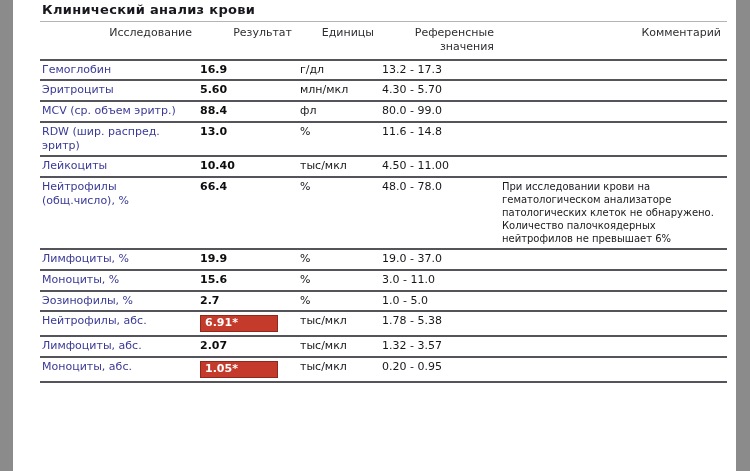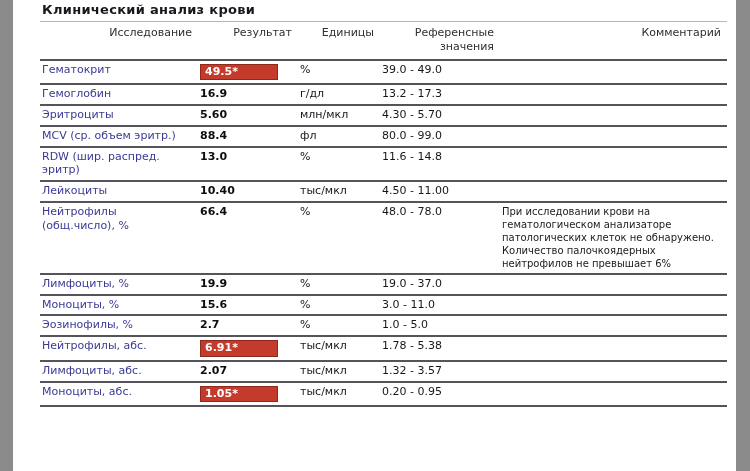--- a/index.html
+++ b/index.html
@@ -91,27 +91,20 @@
         <tr>
           <th>Исследование</th>
           <th>Результат</th>
           <th>Единицы</th>
           <th>Референсные значения</th>
           <th>Комментарий</th>
         </tr>
       </thead>
       <tbody id="table-body">
           <tr>
-            <td class="label">Гематокрит</td>
-            <td class="result"><span class="flag">49.5*</span></td>
-            <td class="units">%</td>
-            <td class="ref">39.0 - 49.0</td>
-            <td class="comment"></td>
-          </tr>
-          <tr>
             <td class="label">Гемоглобин</td>
             <td class="result">16.9</td>
             <td class="units">г/дл</td>
             <td class="ref">13.2 - 17.3</td>
             <td class="comment"></td>
           </tr>
           <tr>
             <td class="label">Эритроциты</td>
             <td class="result">5.60</td>
             <td class="units">млн/мкл</td>

